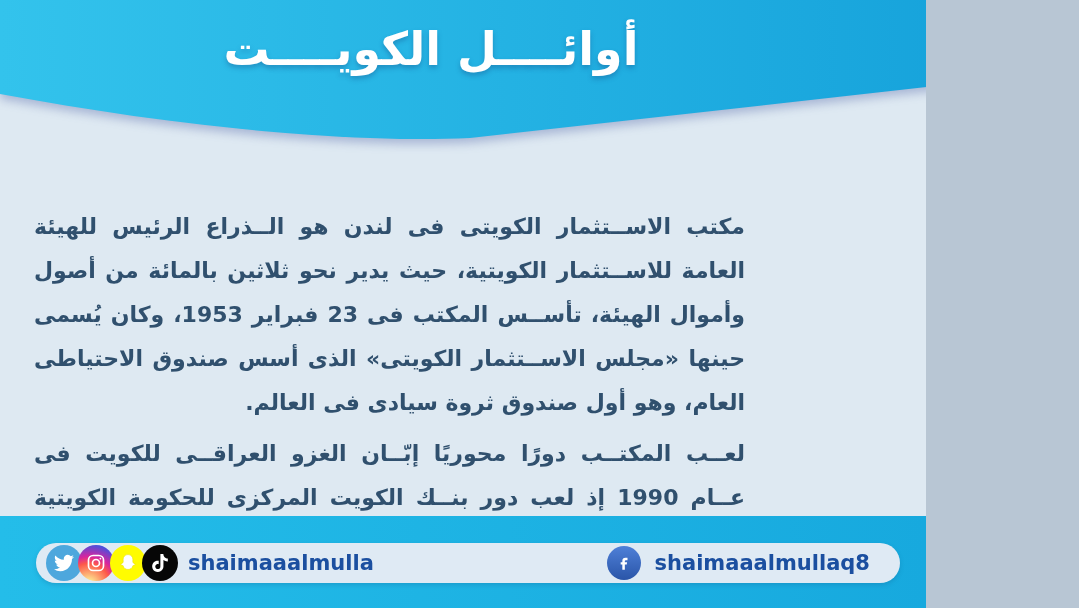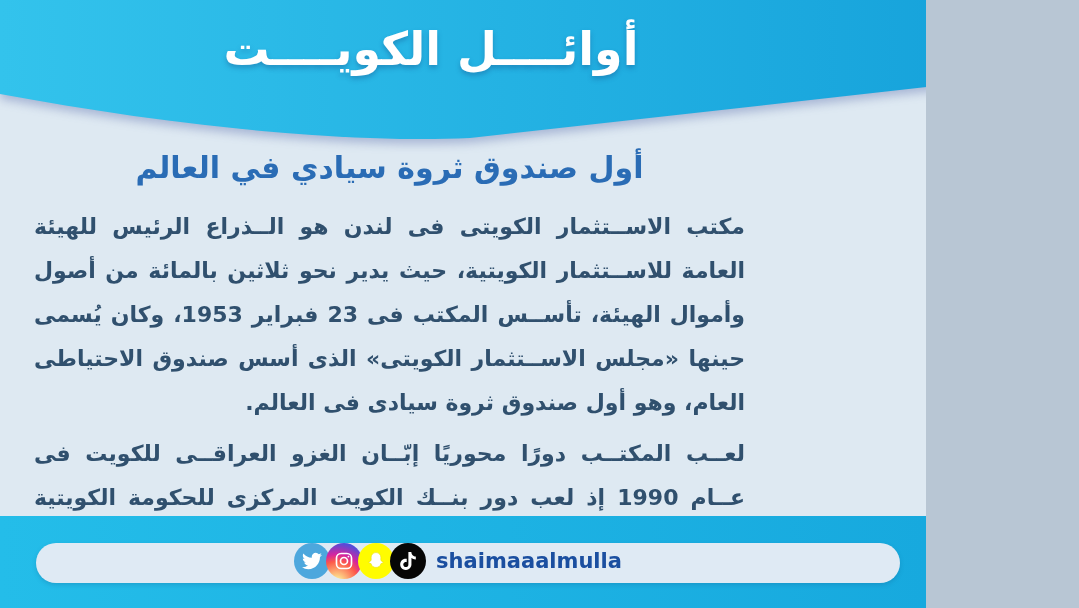--- a/index.html
+++ b/index.html
@@ -41,21 +41,20 @@
   .bottom-band{
     position:absolute;left:0;right:0;top:516px;bottom:0;z-index:1;
     background:linear-gradient(90deg,#24bde9 0%,#17a9de 100%);
   }
   .footer-bar{
     position:absolute;left:36px;top:27px;width:864px;height:40px;
     background:#dfeaf4;border-radius:22px;
     display:flex;align-items:center;justify-content:space-between;
     padding:0 30px 0 10px;box-sizing:border-box;
     box-shadow:0 2px 4px rgba(20,90,140,.25);
-    flex-direction:column;
   }
   .footer-group{display:flex;align-items:center;}
   .s-icon{
     width:36px;height:36px;border-radius:50%;flex:0 0 auto;
     display:flex;align-items:center;justify-content:center;margin-right:-4px;
   }
   .s-icon svg{display:block;}
   .icon-twitter{background:#4da7dd;}
   .icon-instagram{background:radial-gradient(circle at 30% 110%,#fdf497 5%,#fd5949 45%,#d6249f 60%,#285aeb 92%);}
   .icon-snapchat{background:#fffc00;}
@@ -77,21 +76,20 @@
       <linearGradient id="hg" x1="0" y1="0" x2="1" y2="0">
         <stop offset="0" stop-color="#33c3ec"></stop>
         <stop offset="1" stop-color="#139fd9"></stop>
       </linearGradient>
     </defs>
     <path d="M0,0 H1079 V70 L470,138 C330,144 150,122 0,94 Z" fill="url(#hg)"></path>
   </svg>
 
   <div class="header-title" dir="rtl">أوائــــل الكويــــت</div>
 
-  <div class="article-title" dir="rtl">أول صندوق ثروة سيادي في العالم</div>
 
   <div class="article-body" dir="rtl">
     <p>مكتب الاســتثمار الكويتى فى لندن هو الــذراع الرئيس للهيئة العامة للاســتثمار الكويتية، حيث يدير نحو ثلاثين بالمائة من أصول وأموال الهيئة، تأســس المكتب فى 23 فبراير 1953، وكان يُسمى حينها «مجلس الاســتثمار الكويتى» الذى أسس صندوق الاحتياطى العام، وهو أول صندوق ثروة سيادى فى العالم.</p>
     <p>لعــب المكتــب دورًا محوريًا إبّــان الغزو العراقــى للكويت فى عــام 1990 إذ لعب دور بنــك الكويت المركزى للحكومة الكويتية فى المنفى بعد أن جُمدت أصول الدولة وأرصدتها نتيجة للغزو، فرتب المكتب الحوالات الماليــة الكويتيــة الداعمة للحكومــة والمواطنين فــى مختلف أنحاء العالــم، وكُلف بتكاليــف حرب تحرير الكويت وإعادة إعمار الكويت.</p>
   </div>
 
   <div class="bottom-band">
     <div class="footer-bar">
 
       <div class="footer-group">
@@ -113,20 +111,28 @@
           </svg>
         </span>
         <span class="s-icon icon-tiktok">
           <svg width="18" height="18" viewBox="0 0 24 24" fill="#ffffff">
             <path d="M12.53.02C13.84 0 15.14.01 16.44 0c.08 1.53.63 3.09 1.75 4.17 1.12 1.11 2.7 1.62 4.24 1.79v4.03c-1.44-.05-2.89-.35-4.2-.97-.57-.26-1.1-.59-1.62-.93-.01 2.92.01 5.84-.02 8.75-.08 1.4-.54 2.79-1.35 3.94-1.31 1.92-3.58 3.17-5.91 3.21-1.43.08-2.86-.31-4.08-1.03-2.02-1.19-3.44-3.37-3.65-5.71-.02-.5-.03-1-.01-1.49.18-1.9 1.12-3.72 2.58-4.96 1.66-1.44 3.98-2.13 6.15-1.72.02 1.48-.04 2.96-.04 4.44-.99-.32-2.15-.23-3.02.37-.63.41-1.11 1.04-1.36 1.75-.21.51-.15 1.07-.14 1.61.24 1.64 1.82 3.02 3.5 2.87 1.12-.01 2.19-.66 2.77-1.61.19-.33.4-.67.41-1.06.1-1.79.06-3.57.07-5.36.01-4.03-.01-8.05.02-12.07z"></path>
           </svg>
         </span>
         <span class="handle" dir="ltr">shaimaaalmulla</span>
       </div>
 
+      <div class="footer-group">
+        <span class="s-icon icon-facebook">
+          <svg width="20" height="20" viewBox="0 0 24 24" fill="#ffffff">
+            <path d="M14.2 8.6h2V5.6h-2.5c-2.4 0-3.7 1.4-3.7 3.6v1.8H8v2.8h2V20h3v-6.2h2.3l.4-2.8h-2.7V9.6c0-.7.4-1 1.2-1z"></path>
+          </svg>
+        </span>
+        <span class="handle" dir="ltr">shaimaaalmullaq8</span>
+      </div>
 
 
     </div>
   </div>
 
   <aside class="brand-strip">
     <svg class="brand-logo" width="92" height="228" viewBox="0 0 92 228">
       <defs>
         <linearGradient id="bl" x1="0" y1="0" x2="0" y2="1">
           <stop offset="0" stop-color="#1d64b2"></stop>

